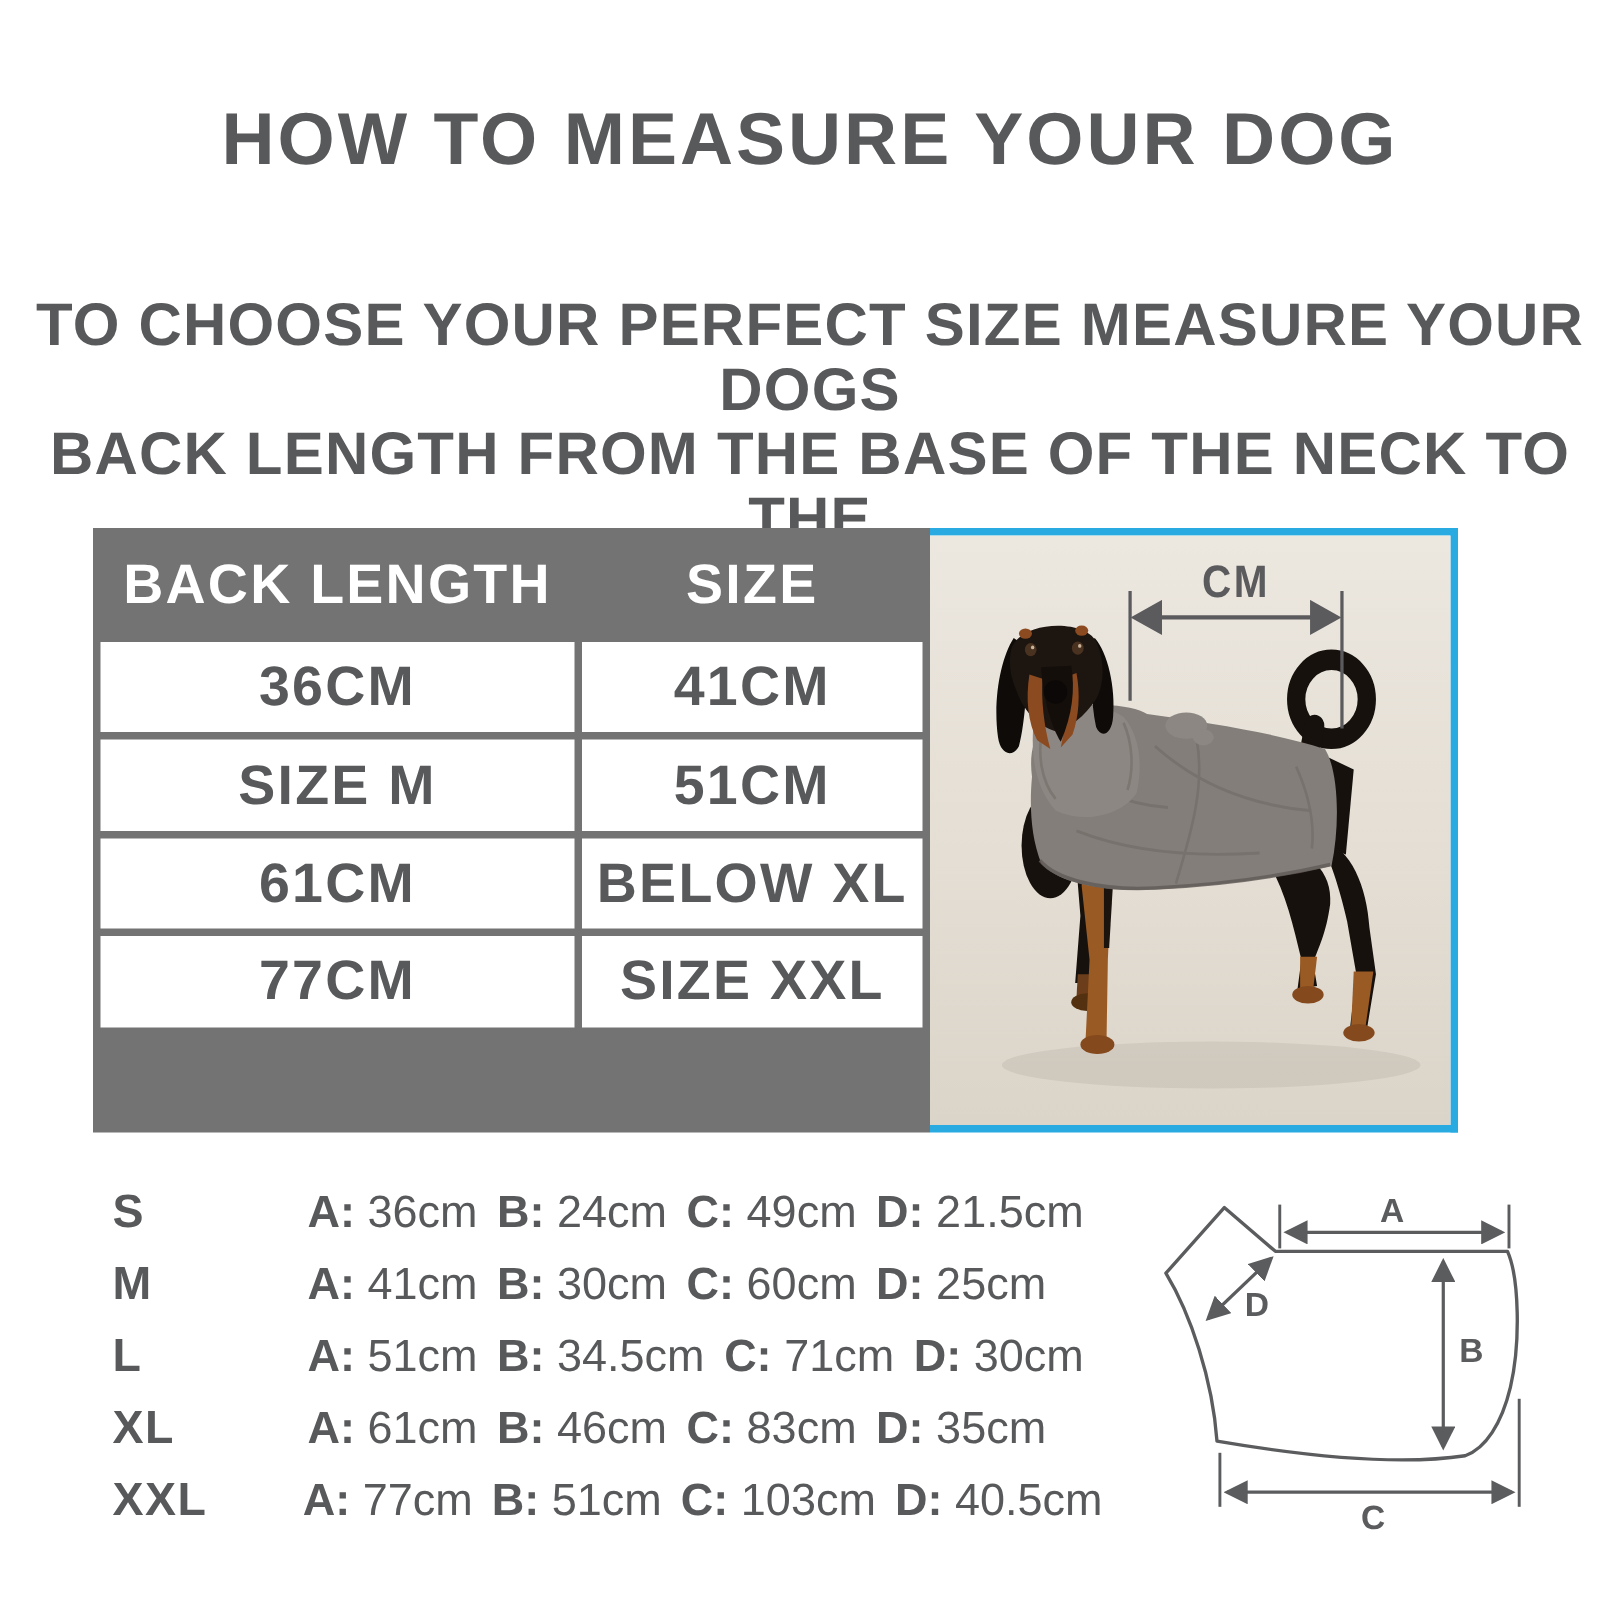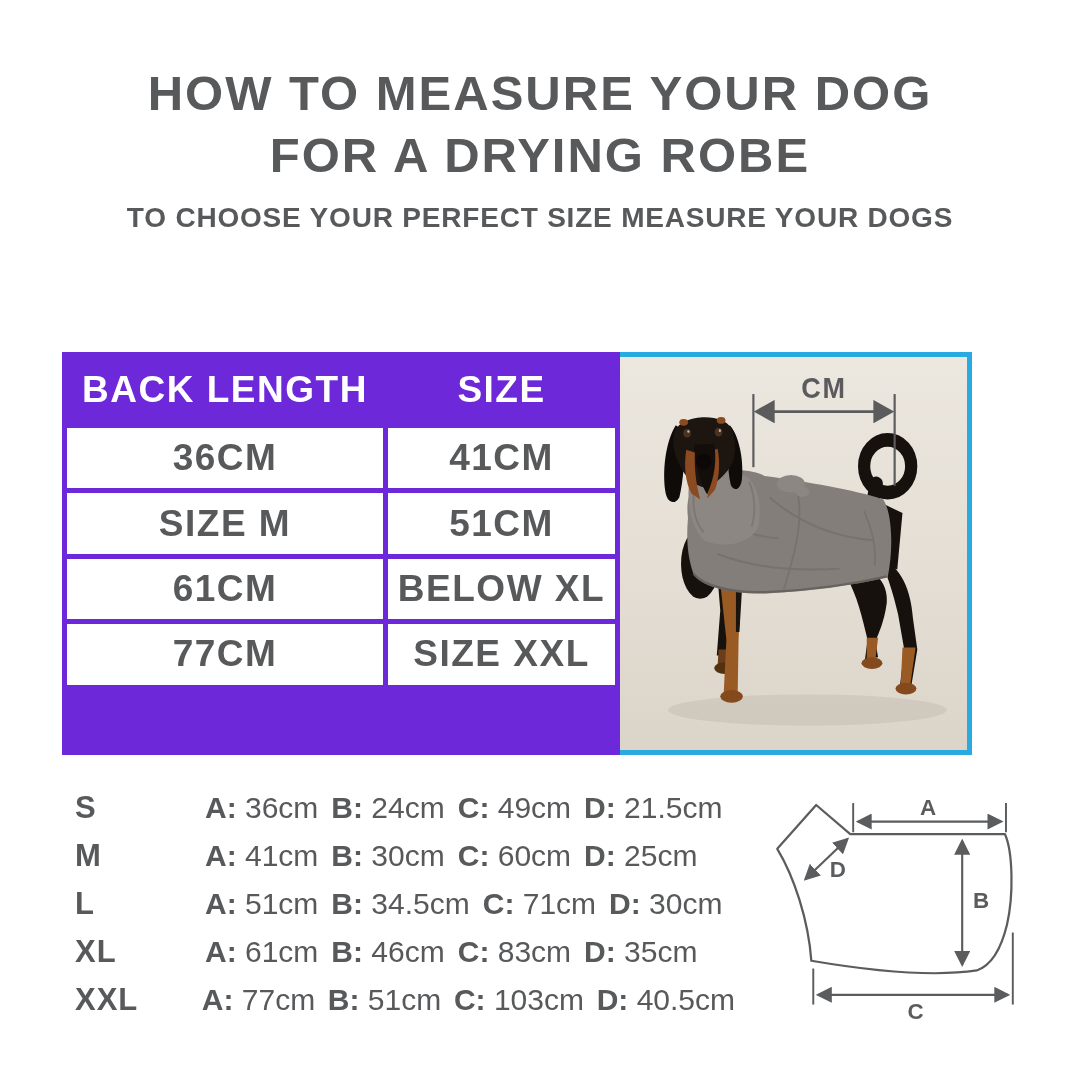--- a/index.html
+++ b/index.html
@@ -5,25 +5,25 @@
   * { margin:0; padding:0; box-sizing:border-box; }
   html,body { width:1080px; height:1080px; background:#ffffff; }
   body { font-family:"Liberation Sans", sans-serif; color:#58595B; position:relative; overflow:hidden; }
 
   .page { position:absolute; inset:0; background:#ffffff;border-radius:12px; }
 
   .title { position:absolute; top:62px; left:0; width:1080px; text-align:center;
            font-size:49px; font-weight:700; letter-spacing:2px; line-height:62px; color:#58595B; }
 
   .intro { position:absolute; top:196px; left:0; width:1080px; text-align:center;
-           font-size:28px; font-weight:700; letter-spacing:0.8px; line-height:43px; color:#58595B; }
+           font-size:40px; font-weight:700; letter-spacing:0.8px; line-height:43px; color:#58595B; }
 
   .table-block { position:absolute; left:62px; top:352px; width:956px; height:403px; display:flex; }
 
-  .size-table { width:558px; height:403px; background:#6d28d9; padding:5px;
+  .size-table { width:558px; height:403px; background:#737373; padding:5px;
                 display:grid; grid-template-columns:316px 1fr; grid-template-rows:66px repeat(5, 1fr);
                 gap:5px; }
   .st-header { display:flex; align-items:center; justify-content:center;
                color:#ffffff; font-weight:700; font-size:37px; letter-spacing:1.5px; }
   .st-cell { background:#ffffff; display:flex; align-items:center; justify-content:center;
              color:#58595B; font-weight:700; font-size:37px; letter-spacing:1.5px; }
 
   .photo-panel { width:352px; height:403px; border:5px solid #29ABE2; border-left:none; }
   .photo-panel svg { width:100%; height:100%; display:block; }
 
@@ -40,26 +40,25 @@
   .diag-label { font-family:"Liberation Sans", sans-serif; font-size:23px; font-weight:700; fill:#5B5C5E; }
   .photo-label { font-family:"Liberation Sans", sans-serif; font-size:31px; font-weight:700; fill:#5B5B5E; letter-spacing:2px; }
 </style>
 </head>
 <body>
 
 <div class="page">
 
   <h1 class="title">
     <span>HOW TO MEASURE YOUR DOG</span><br>
-    <span>FOR A DRYING ROBE</span>
   </h1>
 
   <p class="intro">
     <span>TO CHOOSE YOUR PERFECT SIZE MEASURE YOUR DOGS</span><br>
-    <br>
+    <span>BACK LENGTH FROM THE BASE OF THE NECK TO THE</span><br>
   </p>
 
   <div class="table-block">
 
     <div class="size-table">
       <div class="st-header">BACK LENGTH</div>
       <div class="st-header">SIZE</div>
 
       <div class="st-cell">36CM</div>
       <div class="st-cell">41CM</div>

